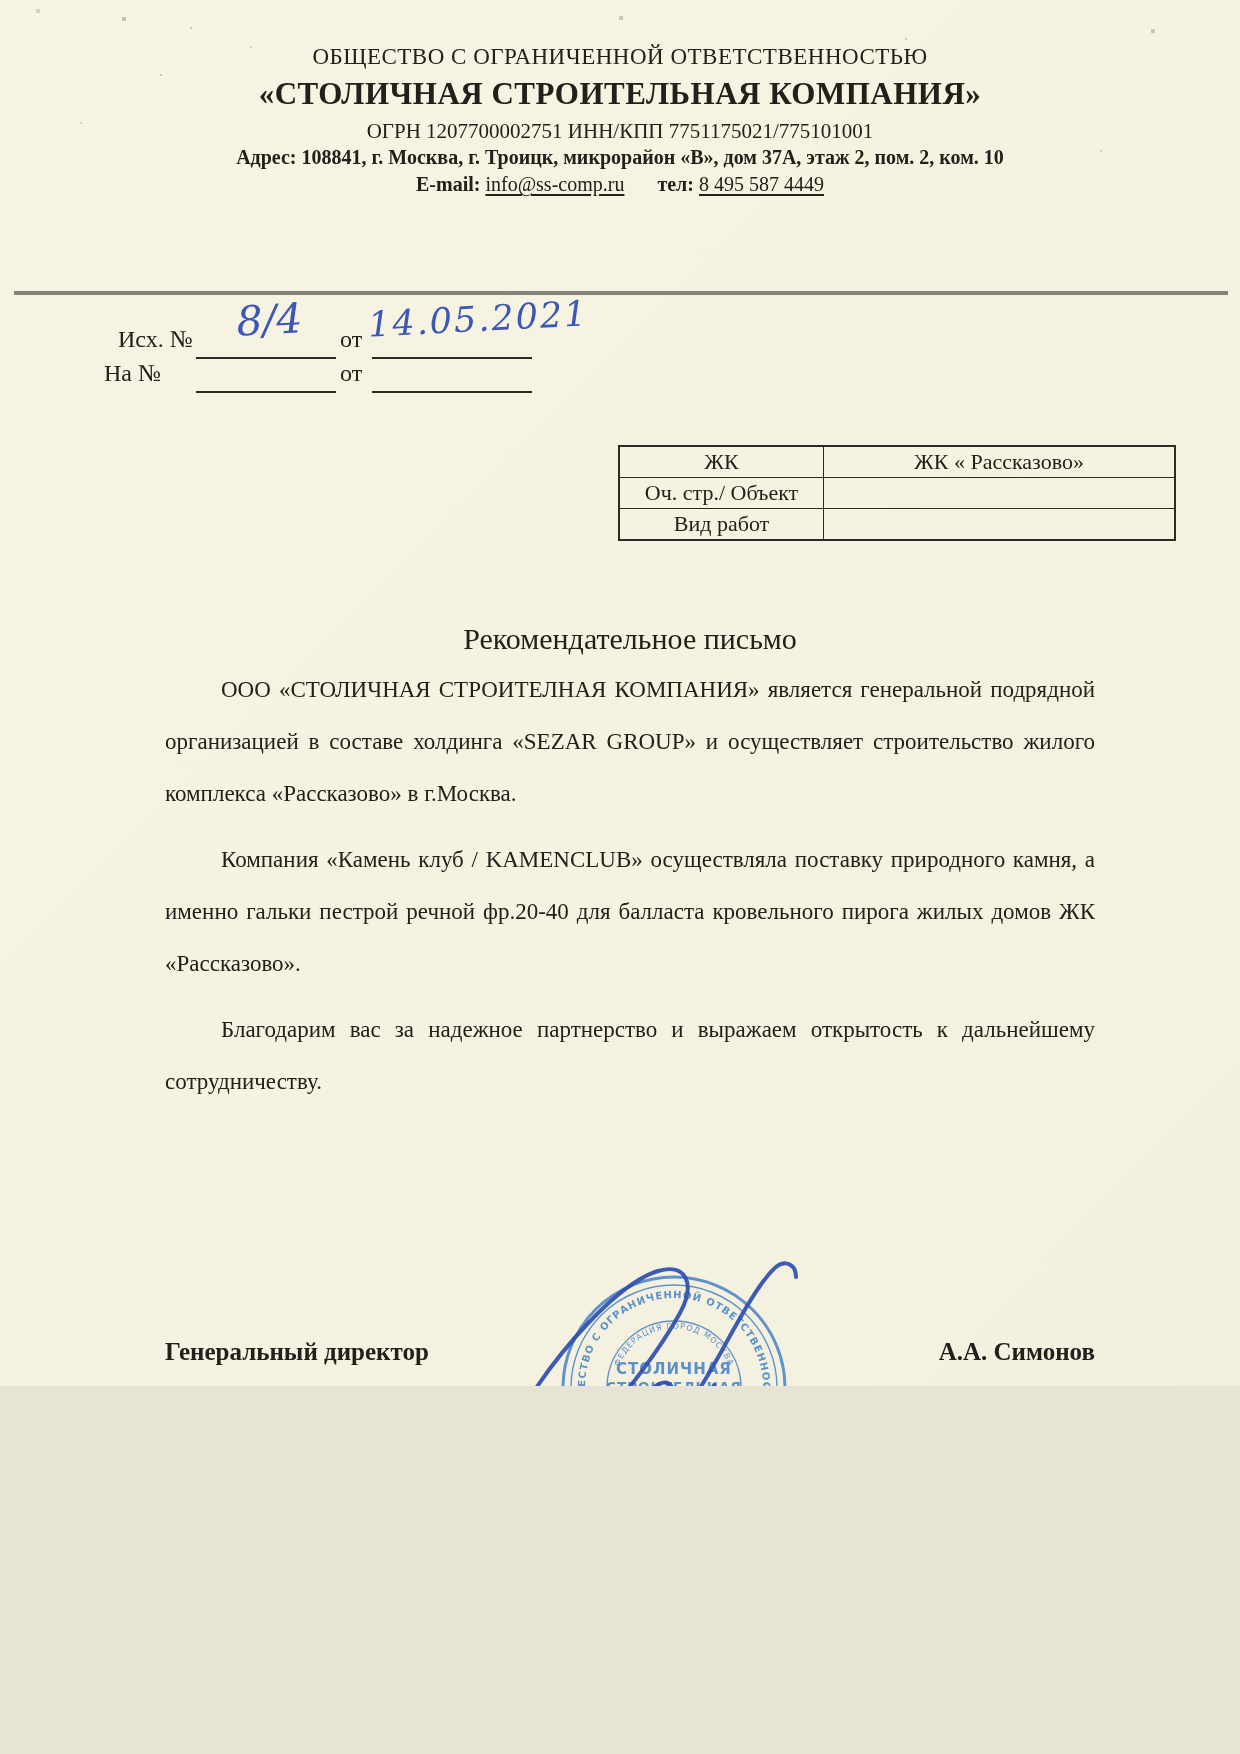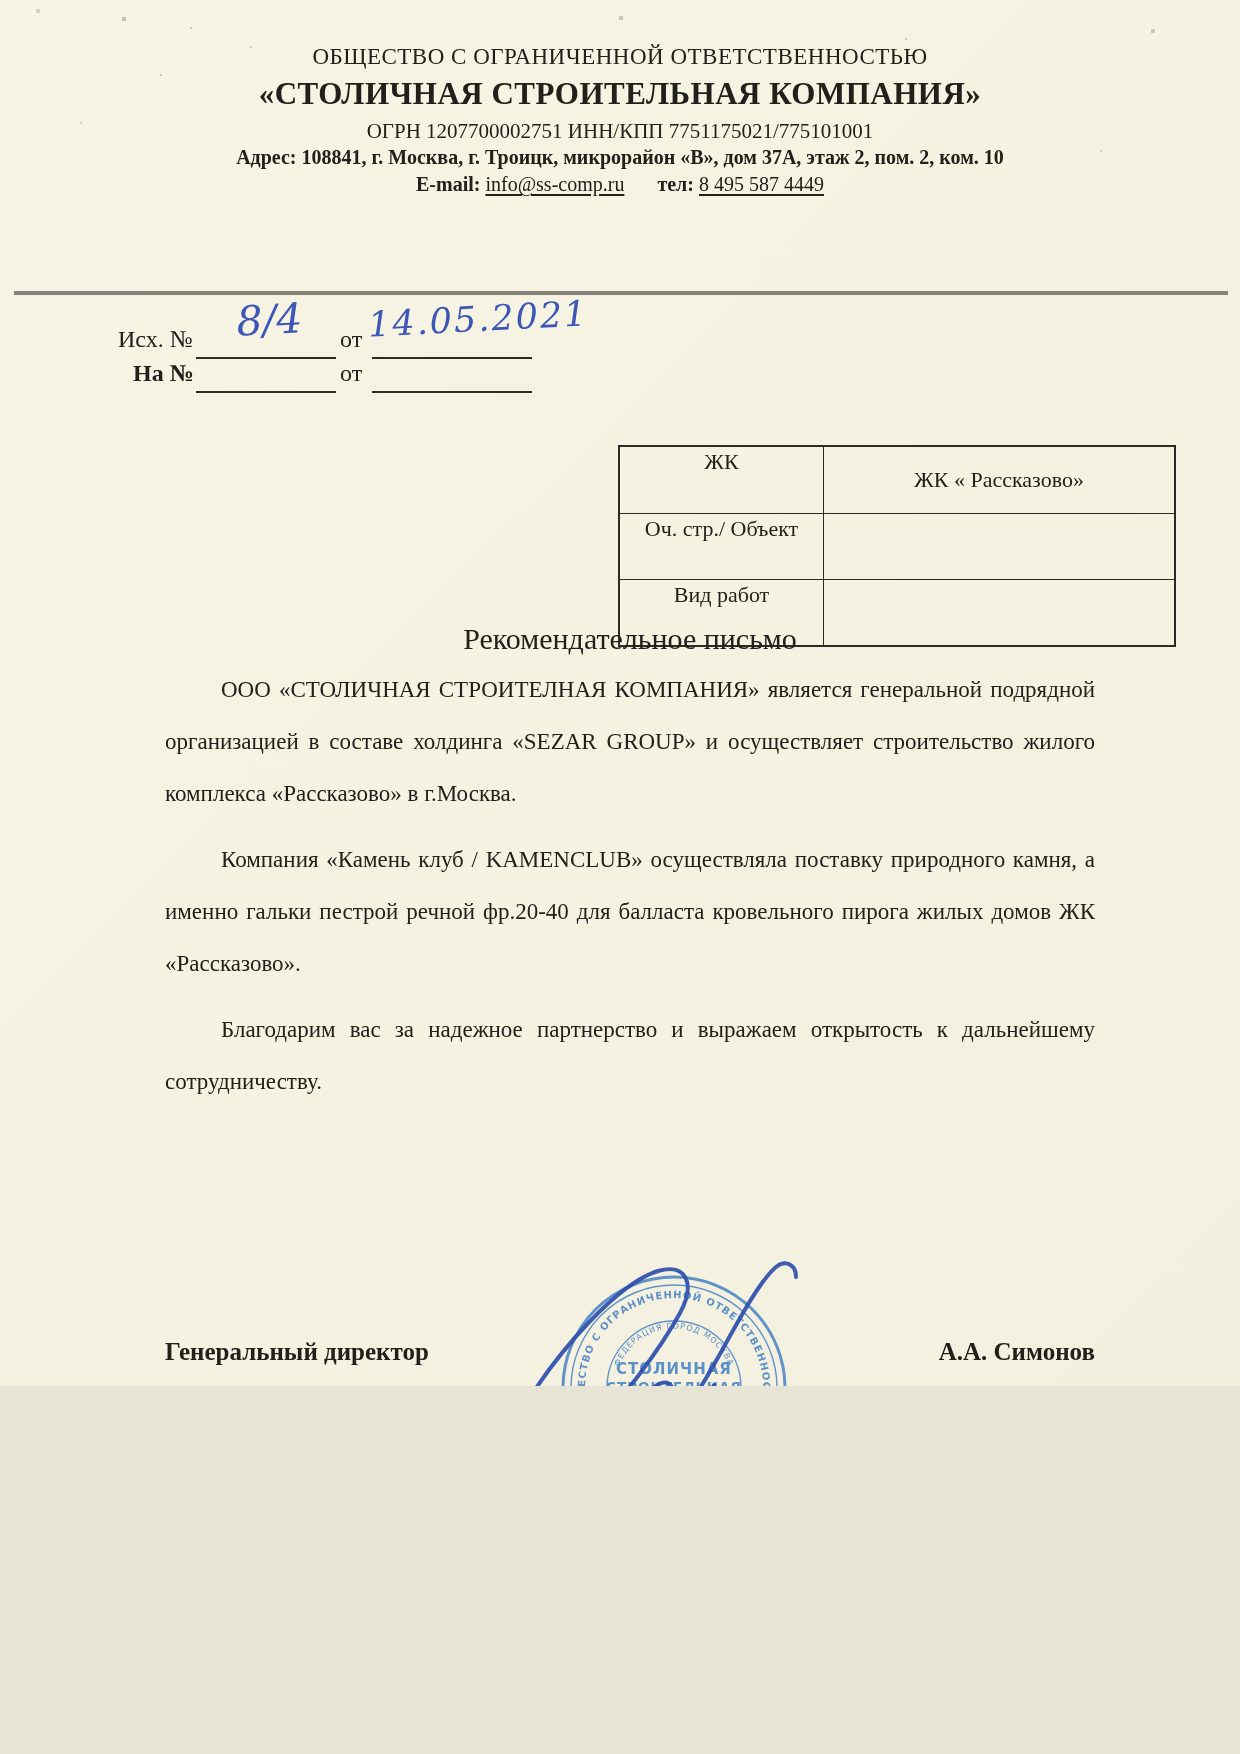--- a/index.html
+++ b/index.html
@@ -34,37 +34,37 @@
   .lh-addr{top:146px;font-size:20px;font-weight:bold;}
   .lh-contacts{top:173px;font-size:20px;}
   .lh-contacts b{font-weight:bold;}
   .u{text-decoration:underline;text-underline-offset:3px;}
   .sep{display:inline-block;width:28px;}
   
   .rule{position:absolute;left:14px;top:291px;width:1214px;height:4px;background:#84837a;}
   
   .ref{position:absolute;font-size:24px;}
   .ref-label1{left:118px;top:326px;}
-  .ref-label2{left:133px;top:360px;font-weight:bold;}
+  .ref-label2{left:104px;top:360px;}
   .ref-ot1{left:340px;top:326px;}
   .ref-ot2{left:340px;top:360px;}
   .uline{position:absolute;border-bottom:2px solid #2b2a24;height:28px;}
   .ul-1a{left:196px;top:329px;width:140px;}
   .ul-1b{left:372px;top:329px;width:160px;}
   .ul-2a{left:196px;top:363px;width:140px;}
   .ul-2b{left:372px;top:363px;width:160px;}
   .hand{position:absolute;color:#3c57b6;font-family:"DejaVu Serif",serif;font-style:italic;transform:rotate(-3deg);}
   .hand-num{left:202px;top:296px;width:135px;text-align:center;font-size:41px;}
   .hand-date{left:368px;top:300px;width:180px;font-size:35px;letter-spacing:2px;}
   
   .itable{position:absolute;left:618px;top:445px;width:554px;border:2px solid #2b2a24;font-size:22px;}
   .itable .row{display:flex;border-top:1.5px solid #2b2a24;}
   .itable .row:first-child{border-top:none;}
   .itable .cell-l{width:195px;border-right:1.5px solid #2b2a24;text-align:center;padding:2px 4px;min-height:25px;}
-  .itable .cell-r{flex:1;text-align:center;padding:20px 4px;min-height:25px;}
+  .itable .cell-r{flex:1;text-align:center;padding:2px 4px;min-height:25px;}
   
   .title{position:absolute;left:165px;top:622px;width:930px;text-align:center;font-size:30px;}
   .bodytext{position:absolute;left:165px;top:664px;width:930px;font-size:23px;line-height:52px;text-align:justify;}
   .bodytext p{margin:0 0 14px 0;text-indent:56px;}
   
   .sigrow{position:absolute;left:165px;top:1338px;width:930px;display:flex;justify-content:space-between;font-size:25px;font-weight:bold;gap:46px;}
   .stamp{position:absolute;left:556px;top:1270px;width:236px;height:236px;}
   .autograph{position:absolute;left:500px;top:1255px;width:350px;height:200px;}
 </style>
 </head>

